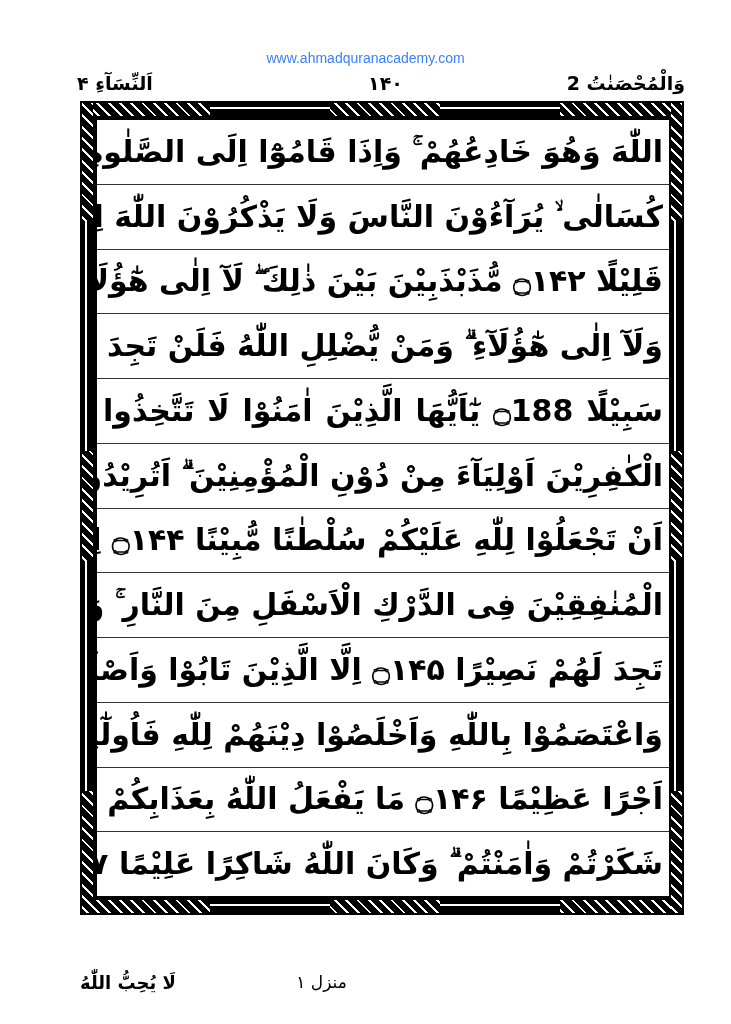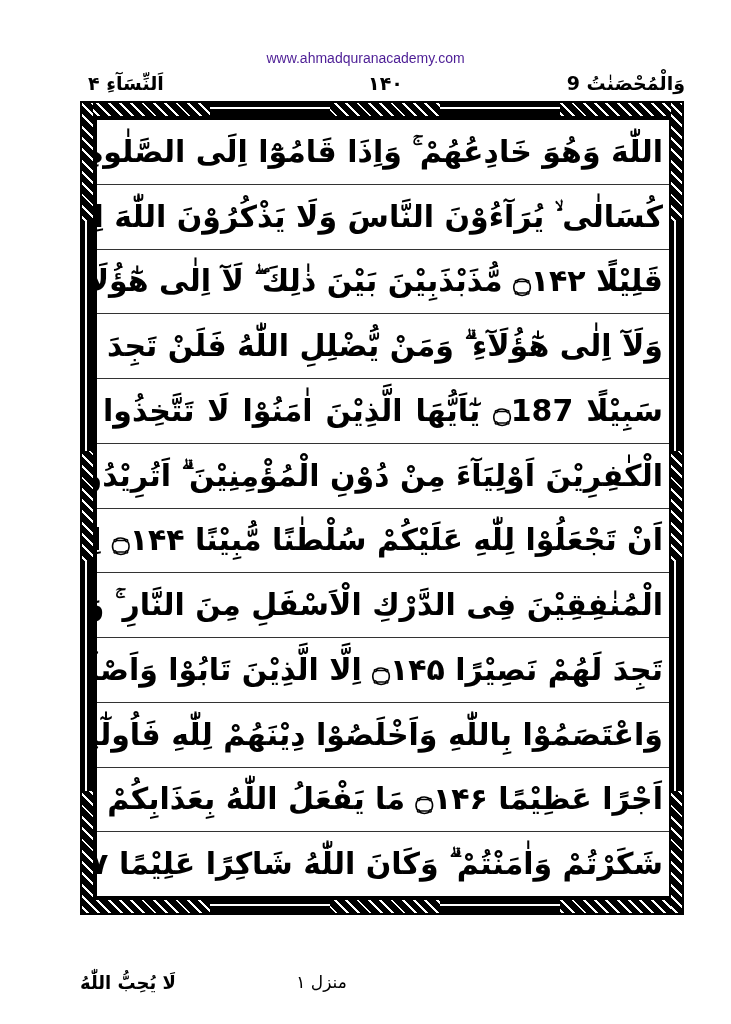--- a/index.html
+++ b/index.html
@@ -2,28 +2,28 @@
 <html><head>
 <meta charset="utf-8">
 <style>
   html, body { margin: 0; padding: 0; }
   body {
     width: 731px; height: 1024px; background: #ffffff; position: relative; overflow: hidden;
     font-family: "DejaVu Sans", sans-serif; color: #000;
   }
   .site-url {
     position: absolute; left: 0; width: 731px; top: 50px; text-align: center;
-    font-family: "Liberation Sans", sans-serif; font-size: 14px; color: #4c1d95;
+    font-family: "Liberation Sans", sans-serif; font-size: 14px; color: #3b82f6;
   }
   .hdr {
     position: absolute; top: 70px; font-size: 19px; font-weight: bold; direction: rtl;
     white-space: nowrap; line-height: 26px;
   }
   .hdr-right { right: 46px; }
-  .hdr-left { left: 88px; }
+  .hdr-left { left: 77px; }
   .hdr-center { left: 0; width: 731px; text-align: center; direction: ltr; margin-left: 20px; }
 
   
   .frame {
     position: absolute; left: 80px; top: 101px; width: 604px; height: 814px;
     background: #000;
   }
   .band-ornament {
     position: absolute; background:
       repeating-linear-gradient(45deg, #000 0 3px, #fff 3px 5px, #000 5px 8px);
@@ -58,21 +58,21 @@
     white-space: nowrap;
   }
   .footer-left { left: 80px; }
   .footer-center { left: 0; width: 643px; text-align: center; font-weight: normal; font-size: 17px; }
 </style>
 </head>
 <body>
 
 <div class="site-url">www.ahmadquranacademy.com</div>
 
-<div class="hdr hdr-right">وَالْمُحْصَنٰتُ 9</div>
+<div class="hdr hdr-right">وَالْمُحْصَنٰتُ 2</div>
 <div class="hdr hdr-center">۱۴۰</div>
 <div class="hdr hdr-left">اَلنِّسَآءِ ۴</div>
 
 <div class="frame">
 
   <div class="band-ornament band-top"></div>
   <div class="band-ornament band-bottom"></div>
   <div class="band-ornament band-left"></div>
   <div class="band-ornament band-right"></div>
 
@@ -108,21 +108,21 @@
     <div class="row">
         <span class="txt">كُسَالٰى ۙ يُرَآءُوْنَ النَّاسَ وَلَا يَذْكُرُوْنَ اللّٰهَ اِلَّا</span>
       </div>
     <div class="row">
         <span class="txt">قَلِيْلًا ۝۱۴۲ مُّذَبْذَبِيْنَ بَيْنَ ذٰلِكَ ۖ لَآ اِلٰى هٰٓؤُلَآءِ</span>
       </div>
     <div class="row">
         <span class="txt">وَلَآ اِلٰى هٰٓؤُلَآءِ ۗ وَمَنْ يُّضْلِلِ اللّٰهُ فَلَنْ تَجِدَ لَهٗ</span>
       </div>
     <div class="row">
-        <span class="txt">سَبِيْلًا ۝187 يٰٓاَيُّهَا الَّذِيْنَ اٰمَنُوْا لَا تَتَّخِذُوا</span>
+        <span class="txt">سَبِيْلًا ۝188 يٰٓاَيُّهَا الَّذِيْنَ اٰمَنُوْا لَا تَتَّخِذُوا</span>
       </div>
     <div class="row">
         <span class="txt">الْكٰفِرِيْنَ اَوْلِيَآءَ مِنْ دُوْنِ الْمُؤْمِنِيْنَ ۗ اَتُرِيْدُوْنَ</span>
       </div>
     <div class="row">
         <span class="txt">اَنْ تَجْعَلُوْا لِلّٰهِ عَلَيْكُمْ سُلْطٰنًا مُّبِيْنًا ۝۱۴۴ اِنَّ</span>
       </div>
     <div class="row">
         <span class="txt">الْمُنٰفِقِيْنَ فِى الدَّرْكِ الْاَسْفَلِ مِنَ النَّارِ ۚ وَلَنْ</span>
       </div>

